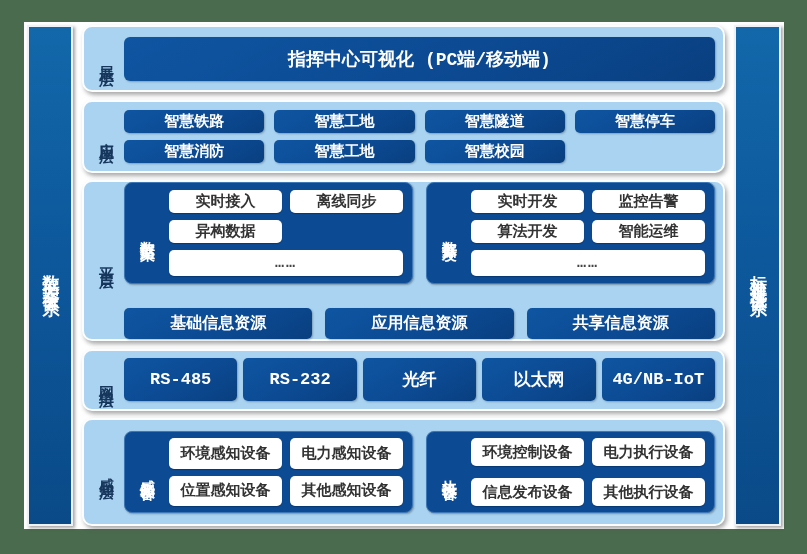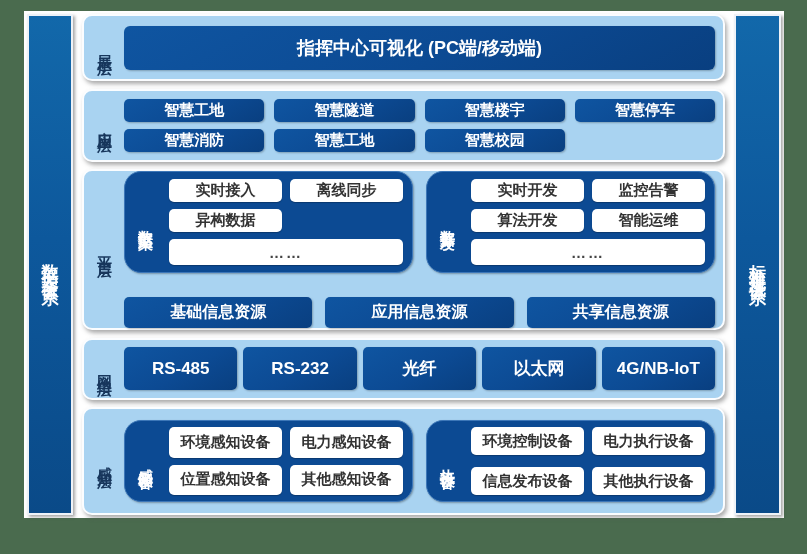--- a/index.html
+++ b/index.html
@@ -5,26 +5,27 @@
   * { box-sizing: border-box; margin: 0; padding: 0; }
   body { font-family: "Liberation Sans", "DejaVu Sans", sans-serif; }
 
   .frame {
     position: relative;
     width: 807px; height: 554px;
     background: #4a6b4e;
     overflow: hidden;
   }
   .canvas {
-    position: absolute; left: 24px; top: 11px;
+    position: absolute; left: 24px; top: 22px;
     width: 760px; height: 507px;
     background: #ffffff;
     padding: 3px;
     display: flex;
     gap: 9px;
+    font-family: Liberation Mono, monospace;
   }
 
   
   .pillar {
     width: 46px; flex: 0 0 46px;
     background: linear-gradient(180deg, #1268aa 0%, #0d589c 45%, #0a4a88 100%);
     border: 2px solid #eef2f7;
     box-shadow: 2px 2px 3px rgba(60,60,60,.45);
     display: flex; align-items: center; justify-content: center;
   }
@@ -87,21 +88,21 @@
   
   .p-platform { height: 161px; }
   .p-platform .panel-content, .p-sense .panel-content {
     display: flex; flex-direction: column; justify-content: center; gap: 8px;
   }
   .group-row { display: flex; gap: 13px; }
   .group {
     flex: 1;
     background: #0c4a93;
     border: 1px solid #3d77b8;
-    border-radius: 17px;
+    border-radius: 8px;
     box-shadow: 1px 1px 2px rgba(0,0,0,.3);
     padding: 7px 9px;
     display: flex; gap: 13px;
   }
   .group-label {
     flex: 0 0 22px;
     display: flex; align-items: center; justify-content: center;
   }
   .group-label .vtext {
     color: #fff; font-size: 15px; font-weight: bold; letter-spacing: 2px;
@@ -154,23 +155,23 @@
         <div class="panel-content">
           <div class="node title-node">指挥中心可视化 (PC端/移动端)</div>
         </div>
       </div>
 
       <div class="panel p-app">
         <div class="layer-label">
           <span class="vtext">应用层</span>
         </div>
         <div class="panel-content">
+          <div class="node">智慧铁路</div>
           <div class="node">智慧工地</div>
           <div class="node">智慧隧道</div>
-          <div class="node">智慧楼宇</div>
           <div class="node">智慧停车</div>
           <div class="node">智慧消防</div>
           <div class="node">智慧工地</div>
           <div class="node">智慧校园</div>
         </div>
       </div>
 
       <div class="panel p-platform">
         <div class="layer-label">
           <span class="vtext">平台层</span>

